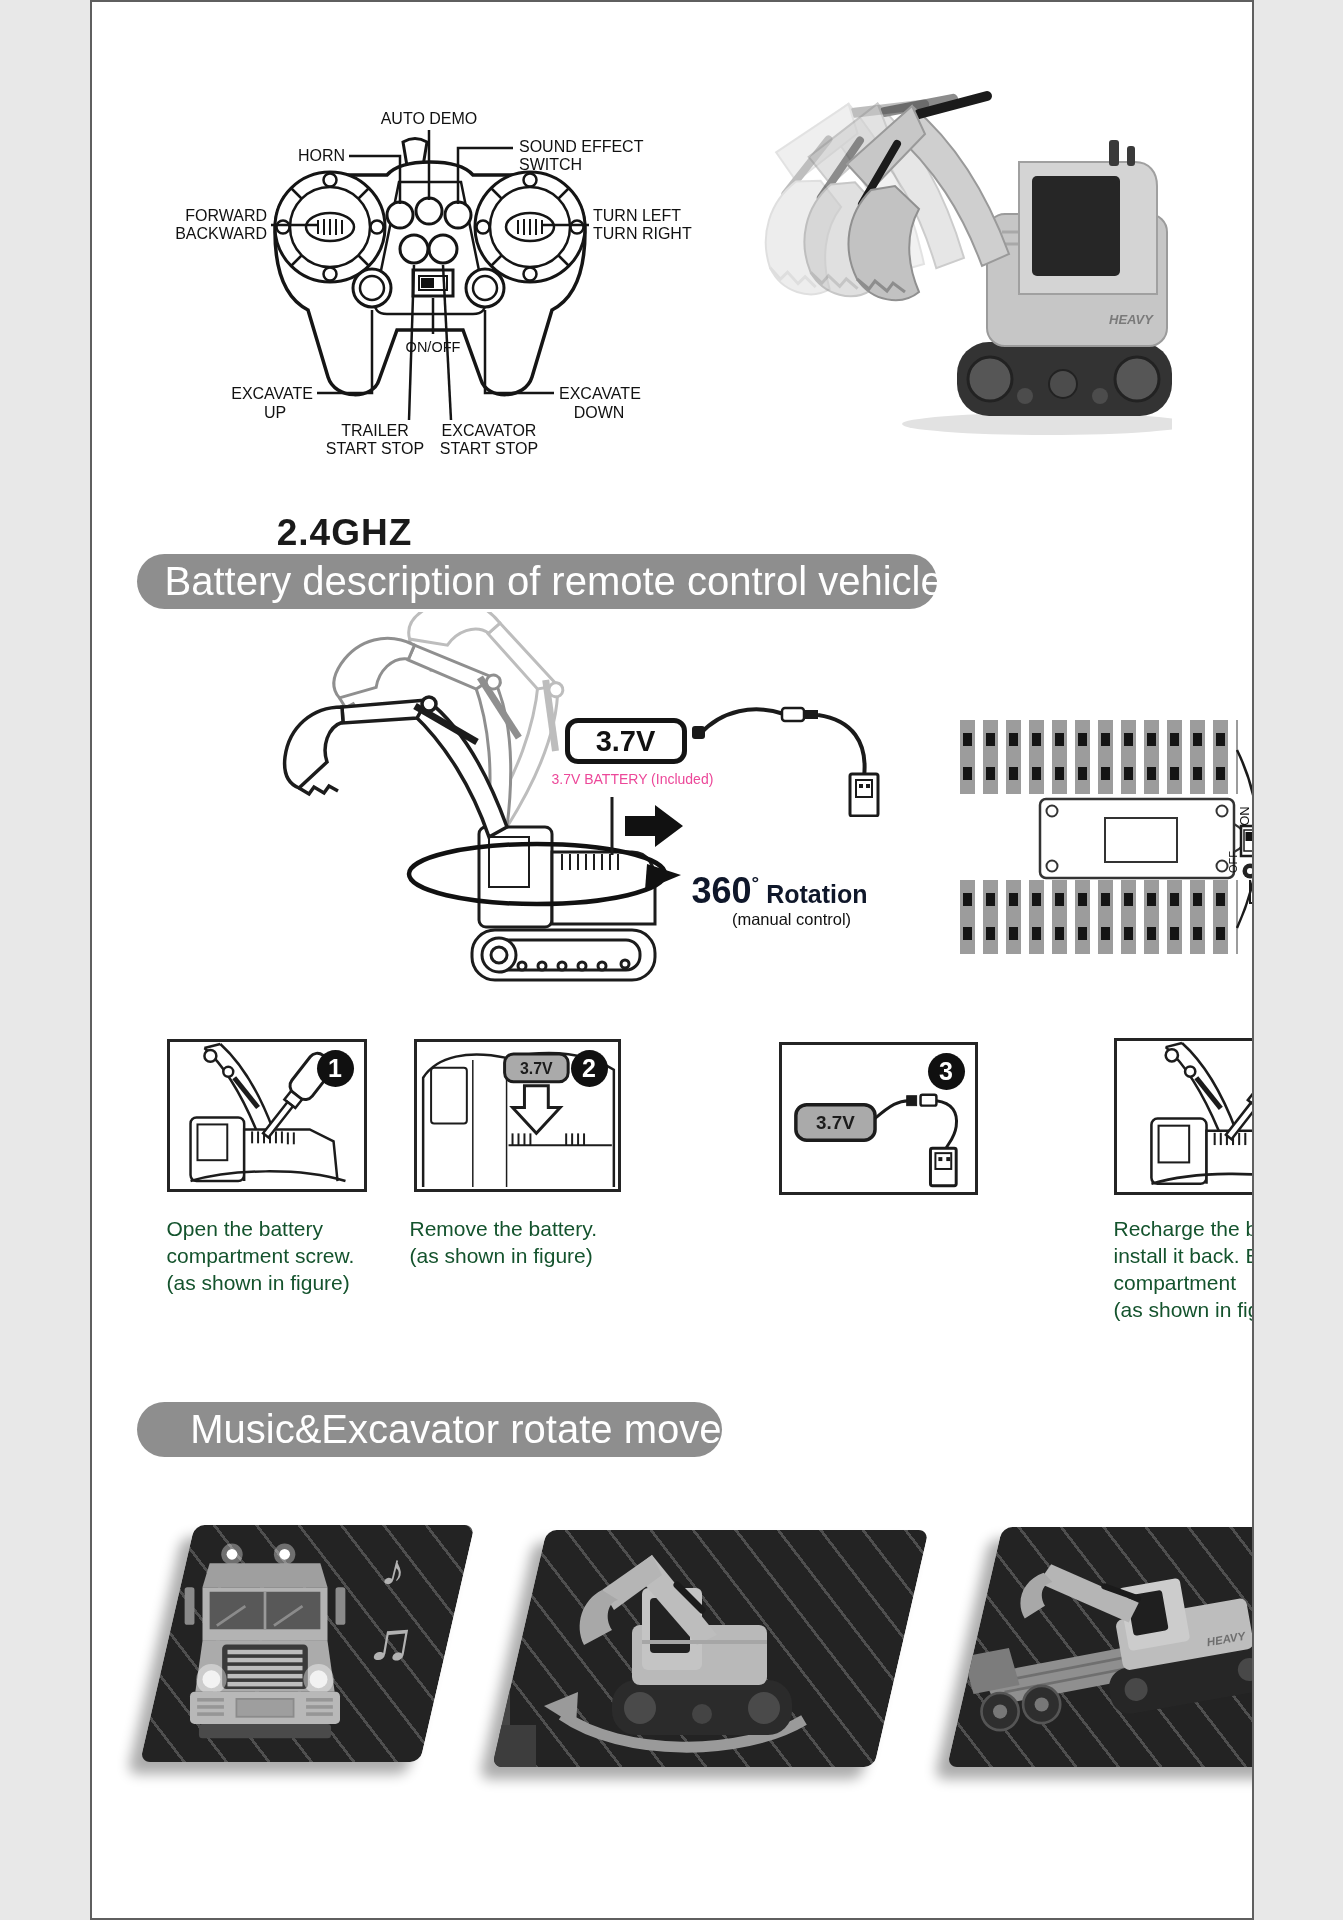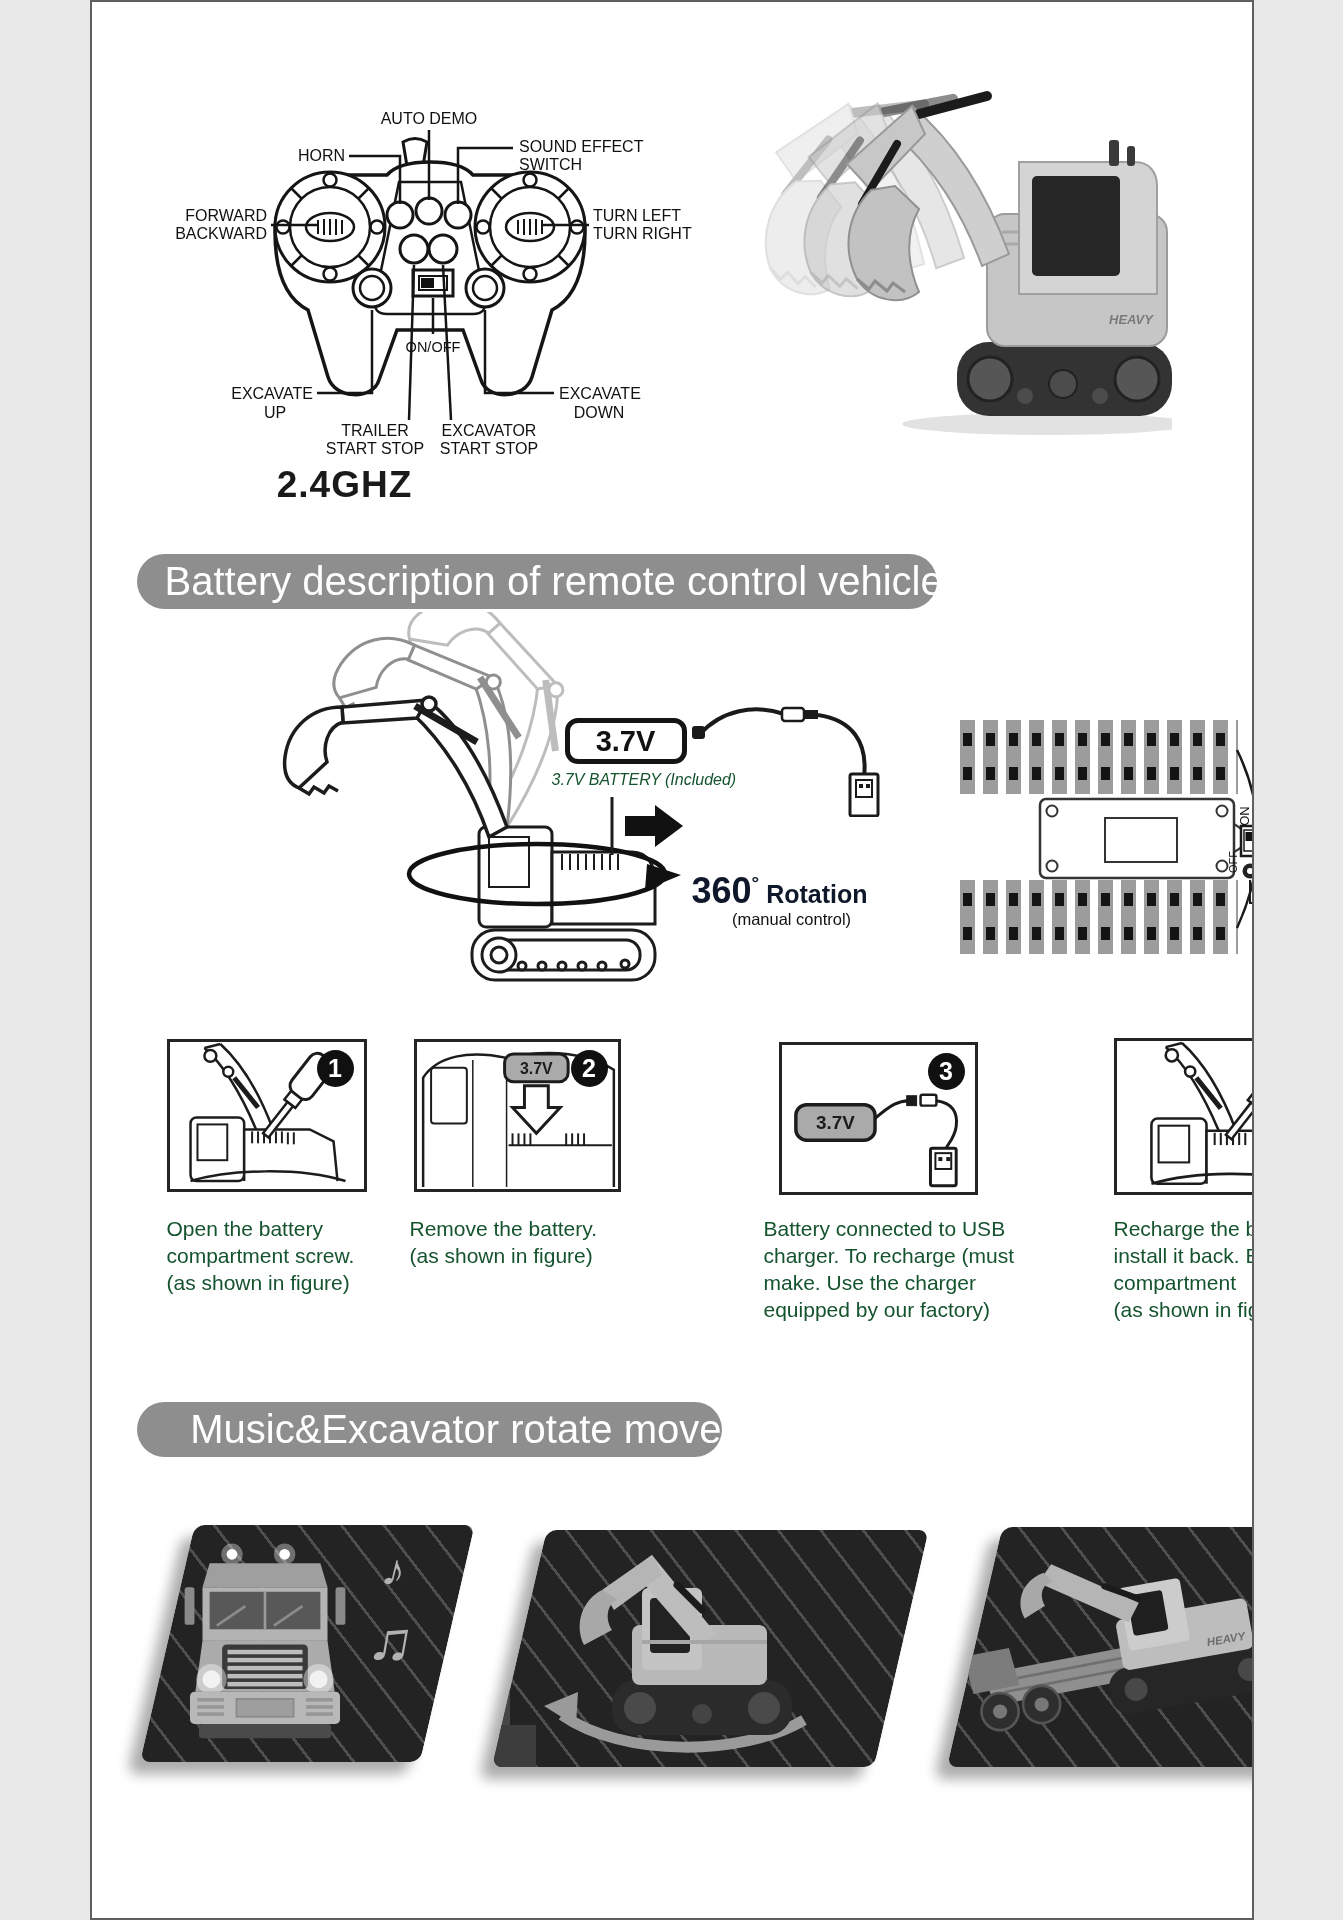--- a/index.html
+++ b/index.html
@@ -4,32 +4,32 @@
 <style>
   html,body{margin:0;padding:0;background:#e8e8e8;}
   .page{
     position:relative;width:1164px;height:1920px;margin:0 auto;
     background:#ffffff;border:2px solid #5f5f5f;box-sizing:border-box;
     font-family:"Liberation Sans","DejaVu Sans",sans-serif;color:#111;
     overflow:hidden;
   }
   .abs{position:absolute;}
   svg text{font-family:"Liberation Sans","DejaVu Sans",sans-serif;}
-  .freq{font-size:37px;font-weight:bold;letter-spacing:1px;text-align:center;color:#1a1a1a;}
+  .freq{font-size:37px;font-weight:bold;letter-spacing:1px;text-align:center;color:#1a1a1a;margin-top:48px;}
   .section-header{
     background:#8e8e8e;border-radius:28px;color:#fff;
     font-size:40px;line-height:55px;height:55px;padding-left:28px;
     white-space:nowrap;box-sizing:border-box;text-align:right;
   }
   .vbox{
     border:5px solid #141414;border-radius:13px;display:flex;
     align-items:center;justify-content:center;font-size:29px;font-weight:bold;
     box-sizing:border-box;background:#fff;
   }
-  .vnote{font-size:16px;color:#14532d;font-style:italic;}
+  .vnote{font-size:14px;color:#ec4899;}
   .rot-line1{font-size:25px;color:#0f172a;white-space:nowrap;font-weight:bold;}
   .rot-360{font-size:36px;}
   .rot-deg{font-size:19px;vertical-align:14px;}
   .rot-line2{font-size:16.5px;text-align:center;width:200px;margin-top:-2px;}
   .panel{border:3px solid #242424;background:#fff;box-sizing:border-box;}
   .badge{
     position:absolute;top:8px;right:10px;width:37px;height:37px;border-radius:50%;
     background:#101010;color:#fff;font-size:25px;font-weight:bold;
     display:flex;align-items:center;justify-content:center;
   }
@@ -413,24 +413,20 @@
       </g>
     </svg>
     <div class="badge">4</div>
   </div>
 
   <div class="abs caption" style="left:75px;top:1213px;width:250px">Open the battery
 compartment screw.
 (as shown in figure)</div>
   <div class="abs caption" style="left:318px;top:1213px;width:265px">Remove the battery.
 (as shown in figure)</div>
-  <div class="abs caption" style="left:672px;top:1213px;width:300px">Battery connected to USB
-charger. To recharge (must
-make. Use the charger
-equipped by our factory)</div>
   <div class="abs caption" style="left:1022px;top:1213px;width:300px">Recharge the battery and
 install it back. Battery
 compartment
 (as shown in figure)</div>
 
   <div class="abs section-header" style="left:45px;top:1400px;width:585px">Music&amp;Excavator rotate move</div>
 
   <div class="abs photo" style="left:48px;top:1523px;width:280px;height:237px">
     <div class="photo-inner">
       <svg width="250" height="230" viewBox="0 0 280 237" style="position:absolute;left:0;top:4px">

